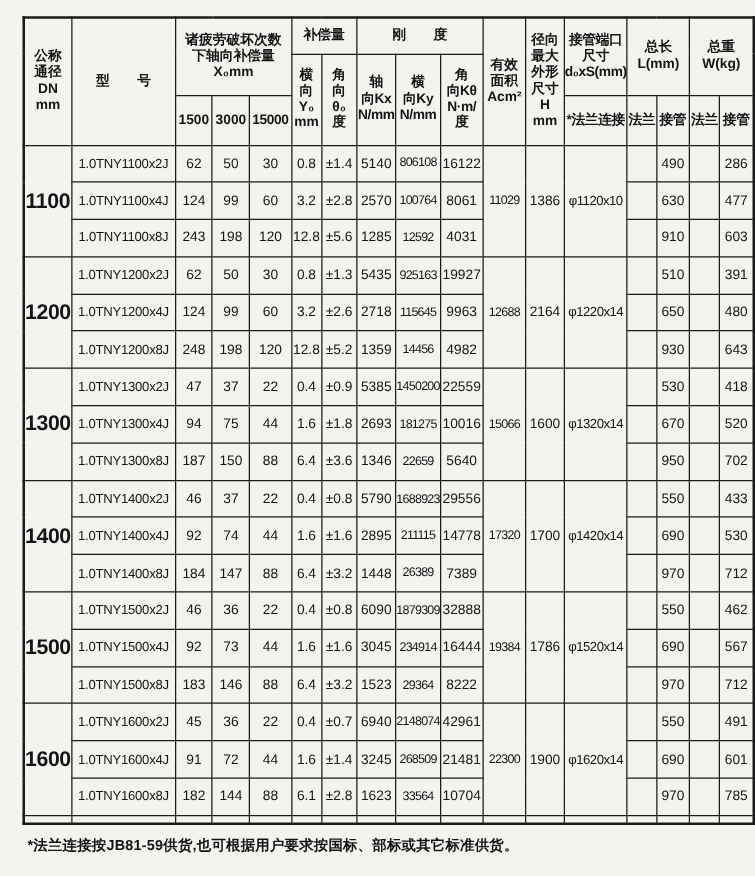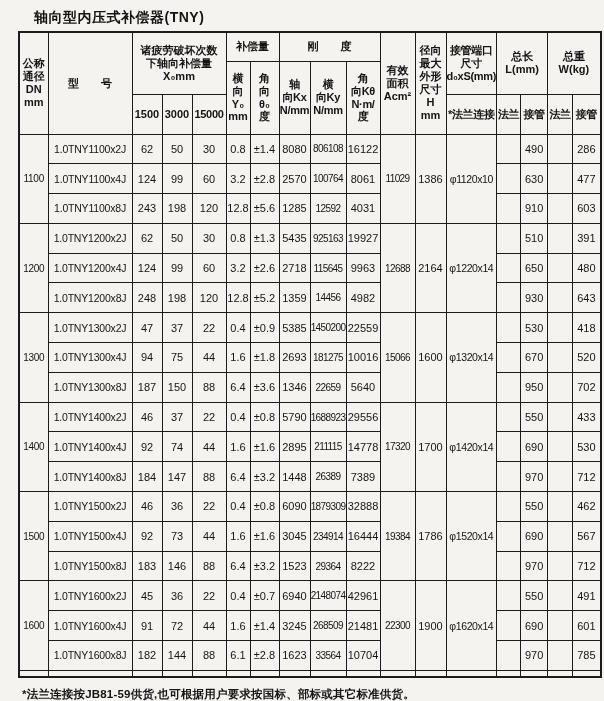--- a/index.html
+++ b/index.html
@@ -30,34 +30,33 @@
   }
   th{font-weight:bold;line-height:1.18;}
   .pre{white-space:pre-line;}
   tr.hr1{height:29px;}
   tr.hr2{height:33px;}
   tr.hr3{height:40px;}
   tbody tr{height:29.8px;}
   tbody tr.thin{height:7px;}
   tbody td{font-size:11px;white-space:nowrap;}
   td.model{font-size:10.5px;letter-spacing:-0.2px;}
-  td.dn{font-size:10px;font-weight:normal;letter-spacing:-0.3px;}
+  td.dn{font-size:17px;font-weight:bold;letter-spacing:-0.3px;}
   td.tight{font-size:10px;letter-spacing:-0.6px;text-align:center;}
   td.port{font-size:10.5px;letter-spacing:-0.4px;}
   th.small{font-size:11px;letter-spacing:-0.3px;}
   .footnote{
     margin:9px 0 0 22px;
     font-size:11.5px;font-weight:bold;letter-spacing:.2px;
   }
 </style>
 </head>
 <body>
 
 <div class="topbar">
-  <span class="label">轴向型内压式补偿器(TNY)</span>
 </div>
 
 <table>
   <colgroup>
     <col style="width:29px">
       <col style="width:84px">
     <col style="width:30px">
       <col style="width:30px">
       <col style="width:34px">
     <col style="width:24px">
@@ -134,21 +133,21 @@
   </thead>
   <tbody>
       <tr>
         <td rowspan="3" class="dn">1100</td>
         <td class="model">1.0TNY1100x2J</td>
         <td>62</td>
         <td>50</td>
         <td>30</td>
         <td>0.8</td>
         <td>±1.4</td>
-        <td>8080</td>
+        <td>5140</td>
         <td class="tight">806108</td>
         <td>16122</td>
         <td rowspan="3" class="tight">11029</td>
         <td rowspan="3">1386</td>
         <td rowspan="3" class="port">φ1120x10</td>
         <td></td>
         <td>490</td>
         <td></td>
         <td>286</td>
       </tr>

